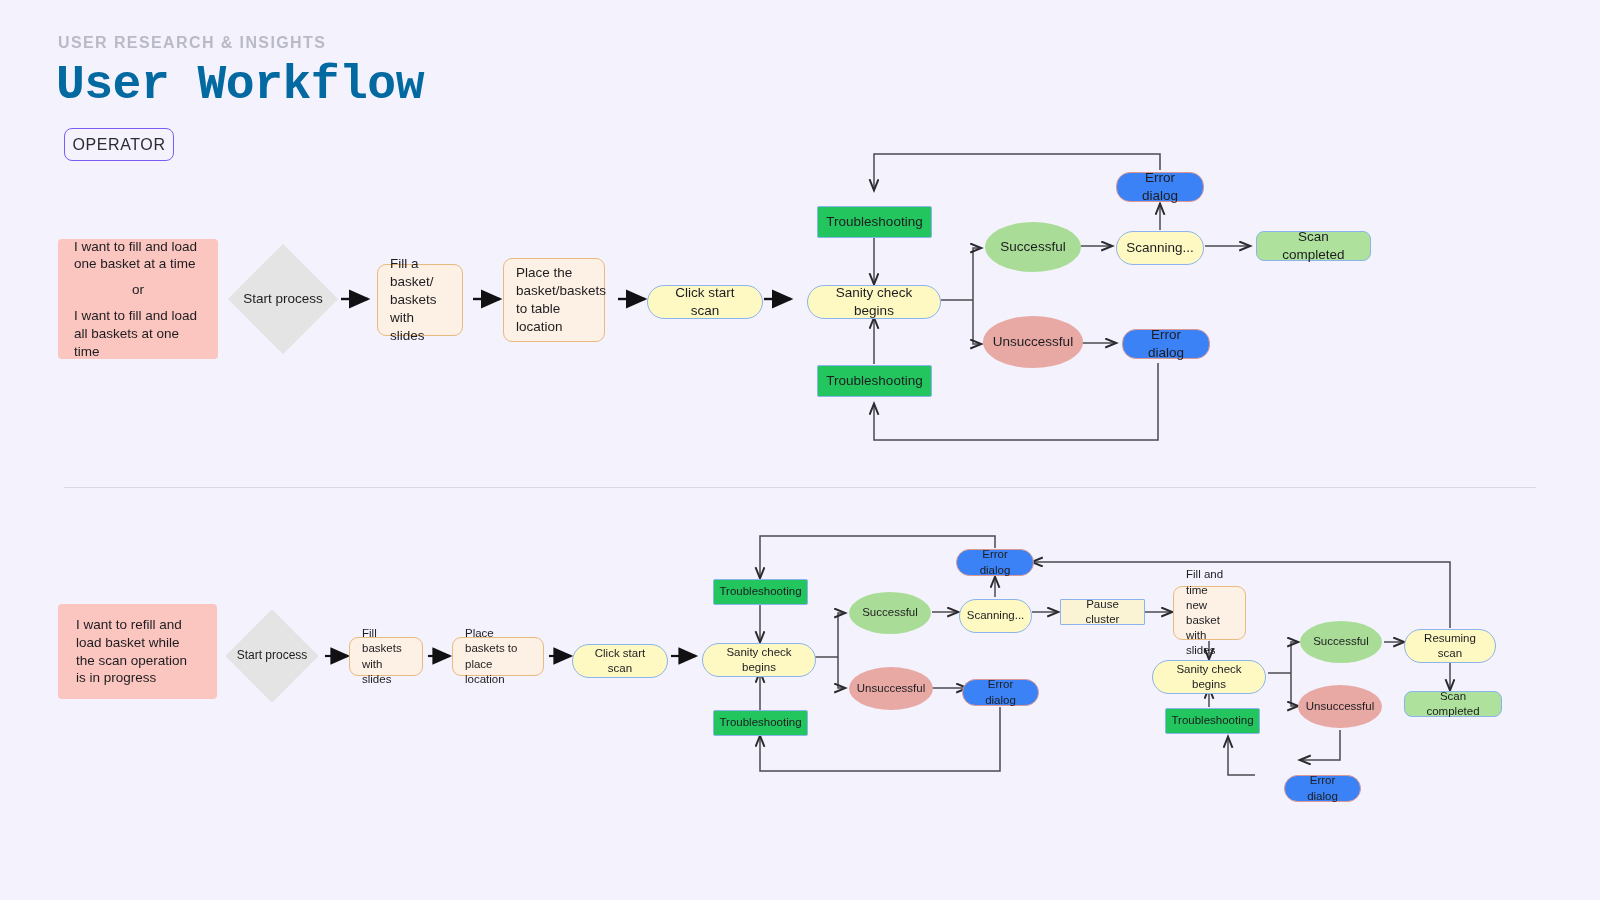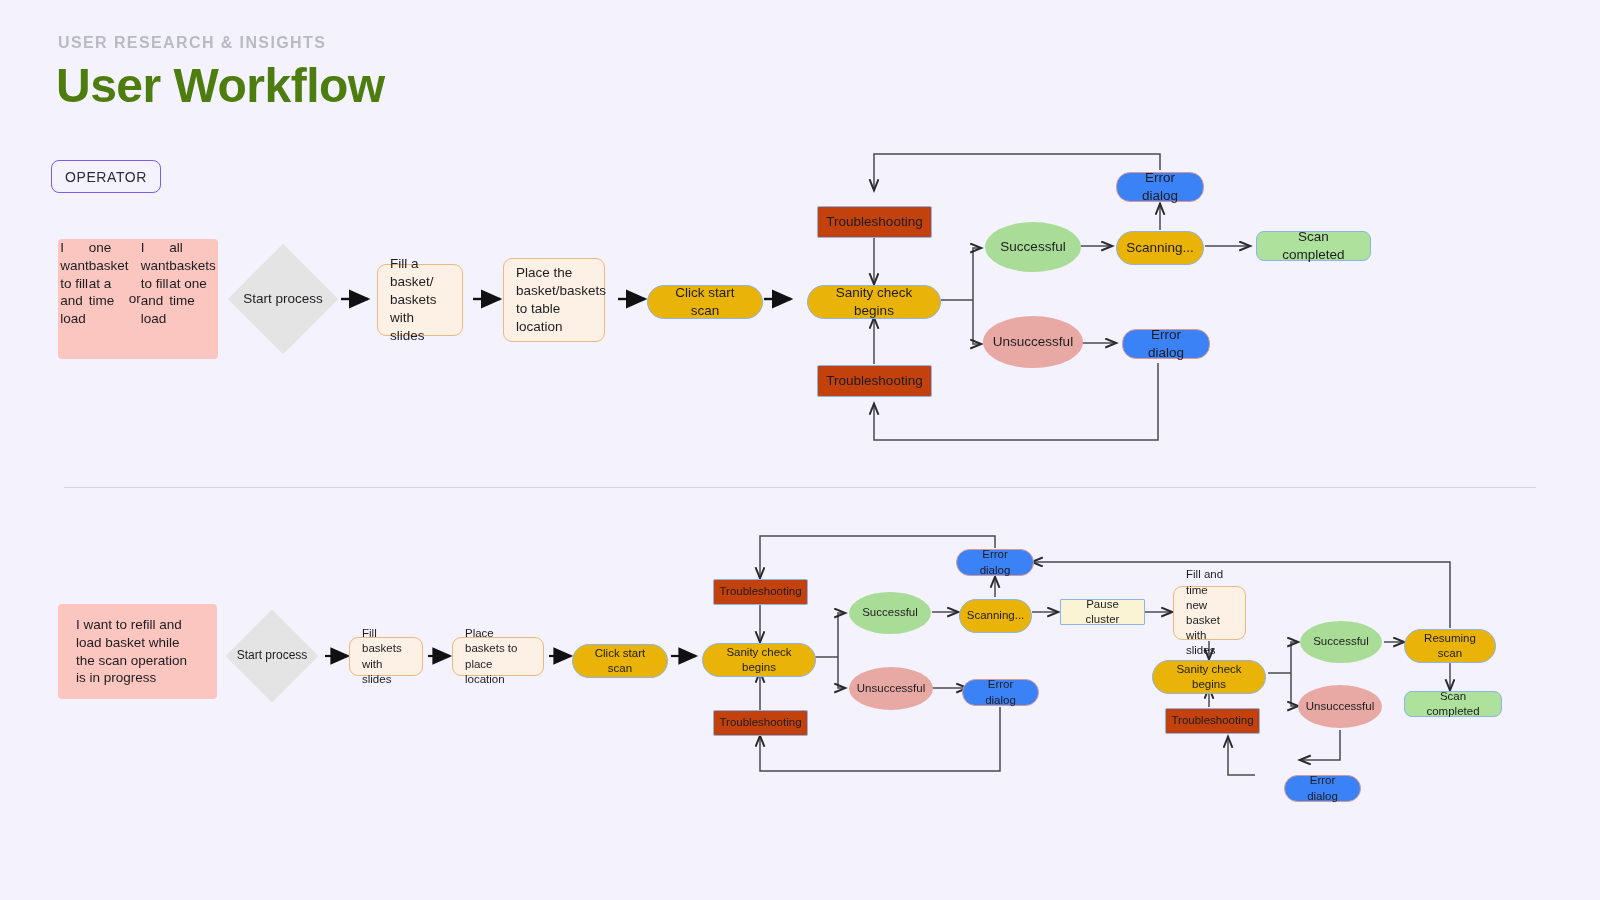--- a/index.html
+++ b/index.html
@@ -14,29 +14,30 @@
 
   
   .eyebrow {
     position: absolute; left: 58px; top: 34px;
     font-size: 16px; font-weight: bold; letter-spacing: 1.4px;
     color: #b9bac6;
   }
   .page-title {
     position: absolute; left: 56px; top: 58px;
     font-size: 48px; font-weight: bold; letter-spacing: -0.5px;
-    color: #4d7c0f;
+    color: #0369a1;
+    font-family: Liberation Mono, monospace;
   }
   .role-chip {
-    position: absolute; left: 51px; top: 128px;
+    position: absolute; left: 64px; top: 128px;
     width: 110px; height: 33px;
     border: 1px solid #7c5cf5; border-radius: 8px;
     background: transparent;
     display: flex; align-items: center; justify-content: center;
-    font-size: 14px; letter-spacing: 0.6px; color: #2b2c31; margin-top: 32px;
+    font-size: 16px; letter-spacing: 0.6px; color: #2b2c31;
   }
   .divider {
     position: absolute; left: 64px; top: 487px;
     width: 1472px; height: 1px; background: #d8d6e4;
   }
 
   
   .node {
     position: absolute;
     display: flex; align-items: center;
@@ -59,25 +60,25 @@
     width: 78px; height: 78px; margin: -39px 0 0 -39px;
     background: #e4e4e4; transform: rotate(45deg); z-index: 1;
   }
   .n-diamond { background: transparent; }
 
   .n-peach {
     background: #fdf0e4; border: 1.3px solid #e9ba7f;
     border-radius: 9px; padding: 0 12px;
   }
   .n-blue {
-    background: #eab308; border: 1.5px solid #8bb3ec;
+    background: #fef9c3; border: 1.5px solid #8bb3ec;
     border-radius: 20px; padding: 16px 14px;
   }
   .n-lav {
-    background: #c2410c; border: 1.5px solid #8bb3ec;
+    background: #22c55e; border: 1.5px solid #8bb3ec;
     border-radius: 2px; padding: 0 12px;
   }
   .n-yellow {
     background: #faf3d4; border: 1.5px solid #8bb3ec;
     border-radius: 1px; padding: 0 12px;
   }
   .n-green {
     background: #aee19c; border: 1.5px solid #8bb3ec;
     border-radius: 8px; padding: 0 12px;
   }
@@ -182,21 +183,21 @@
       <path d="M1450,657 L1450,690" marker-end="url(#ah)"></path>
 
       <path d="M1450,628 L1450,562 L1032,562" marker-end="url(#ah)"></path>
 
       <path d="M1340,730 L1340,760 L1300,760" marker-end="url(#ah)"></path>
 
       <path d="M1255,775 L1228,775 L1228,737" marker-end="url(#ah)"></path>
     </g>
   </svg>
 
-  <div class="node n-pink lead" style="left:58px; top:239px; width:160px; height:120px; flex-direction:row; justify-content:center; align-items:flex-start;">
+  <div class="node n-pink lead" style="left:58px; top:239px; width:160px; height:120px; flex-direction:column; justify-content:center; align-items:flex-start;">
     <div>I want to fill and load</div>
     <div>one basket at a time</div>
     <div style="align-self:center; margin:8px 0;">or</div>
     <div>I want to fill and load</div>
     <div>all baskets at one time</div>
   </div>
 
   <div class="node n-diamond" style="left:228px; top:244px; width:110px; height:110px;">
     <div class="dshape"></div>
     <div class="dtext">Start process</div>

